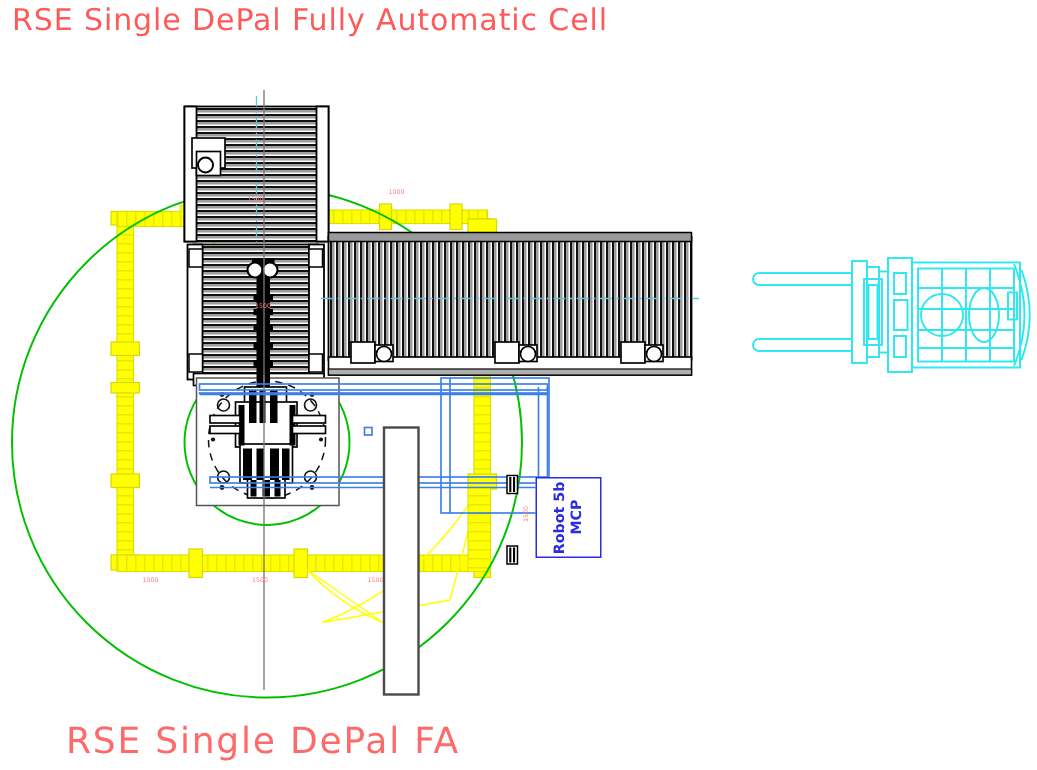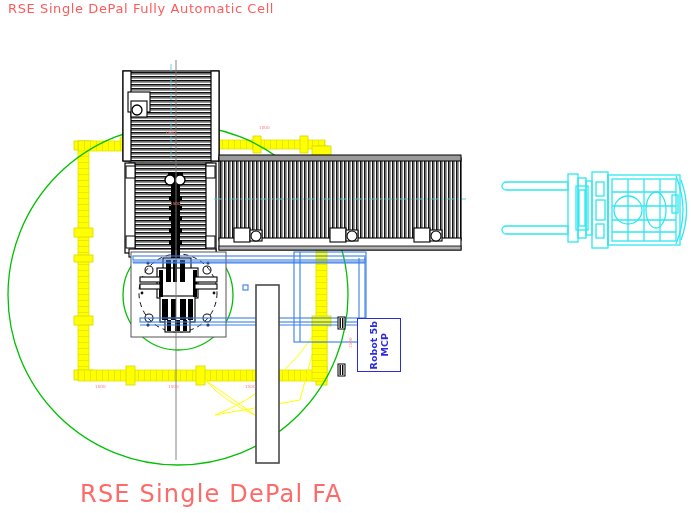--- a/index.html
+++ b/index.html
@@ -18,37 +18,36 @@
     position: absolute;
     left: 0; top: 0;
     width: 691px;
     height: 513px;
   }
   .title-text {
     position: absolute;
     left: 8px;
     top: 1px;
     font-family: "DejaVu Sans", sans-serif;
-    font-size: 13px;
+    font-size: 20px;
     letter-spacing: 0.6px;
     color: #ff5a5a;
     white-space: nowrap;
     text-align: center;
     -webkit-font-smoothing: none;
   }
   .footer-text {
     position: absolute;
     left: 44px;
     top: 480px;
     font-family: "DejaVu Sans", sans-serif;
     font-size: 24px;
     letter-spacing: 1.2px;
     color: #fd6a6a;
     white-space: nowrap;
-    margin-left: 36px;
   }
   .mcp-box {
     position: absolute;
     left: 357px;
     top: 318px;
     width: 44px;
     height: 54px;
     border: 1.4px solid #2b2be0;
     background: #ffffff;
     box-sizing: border-box;

